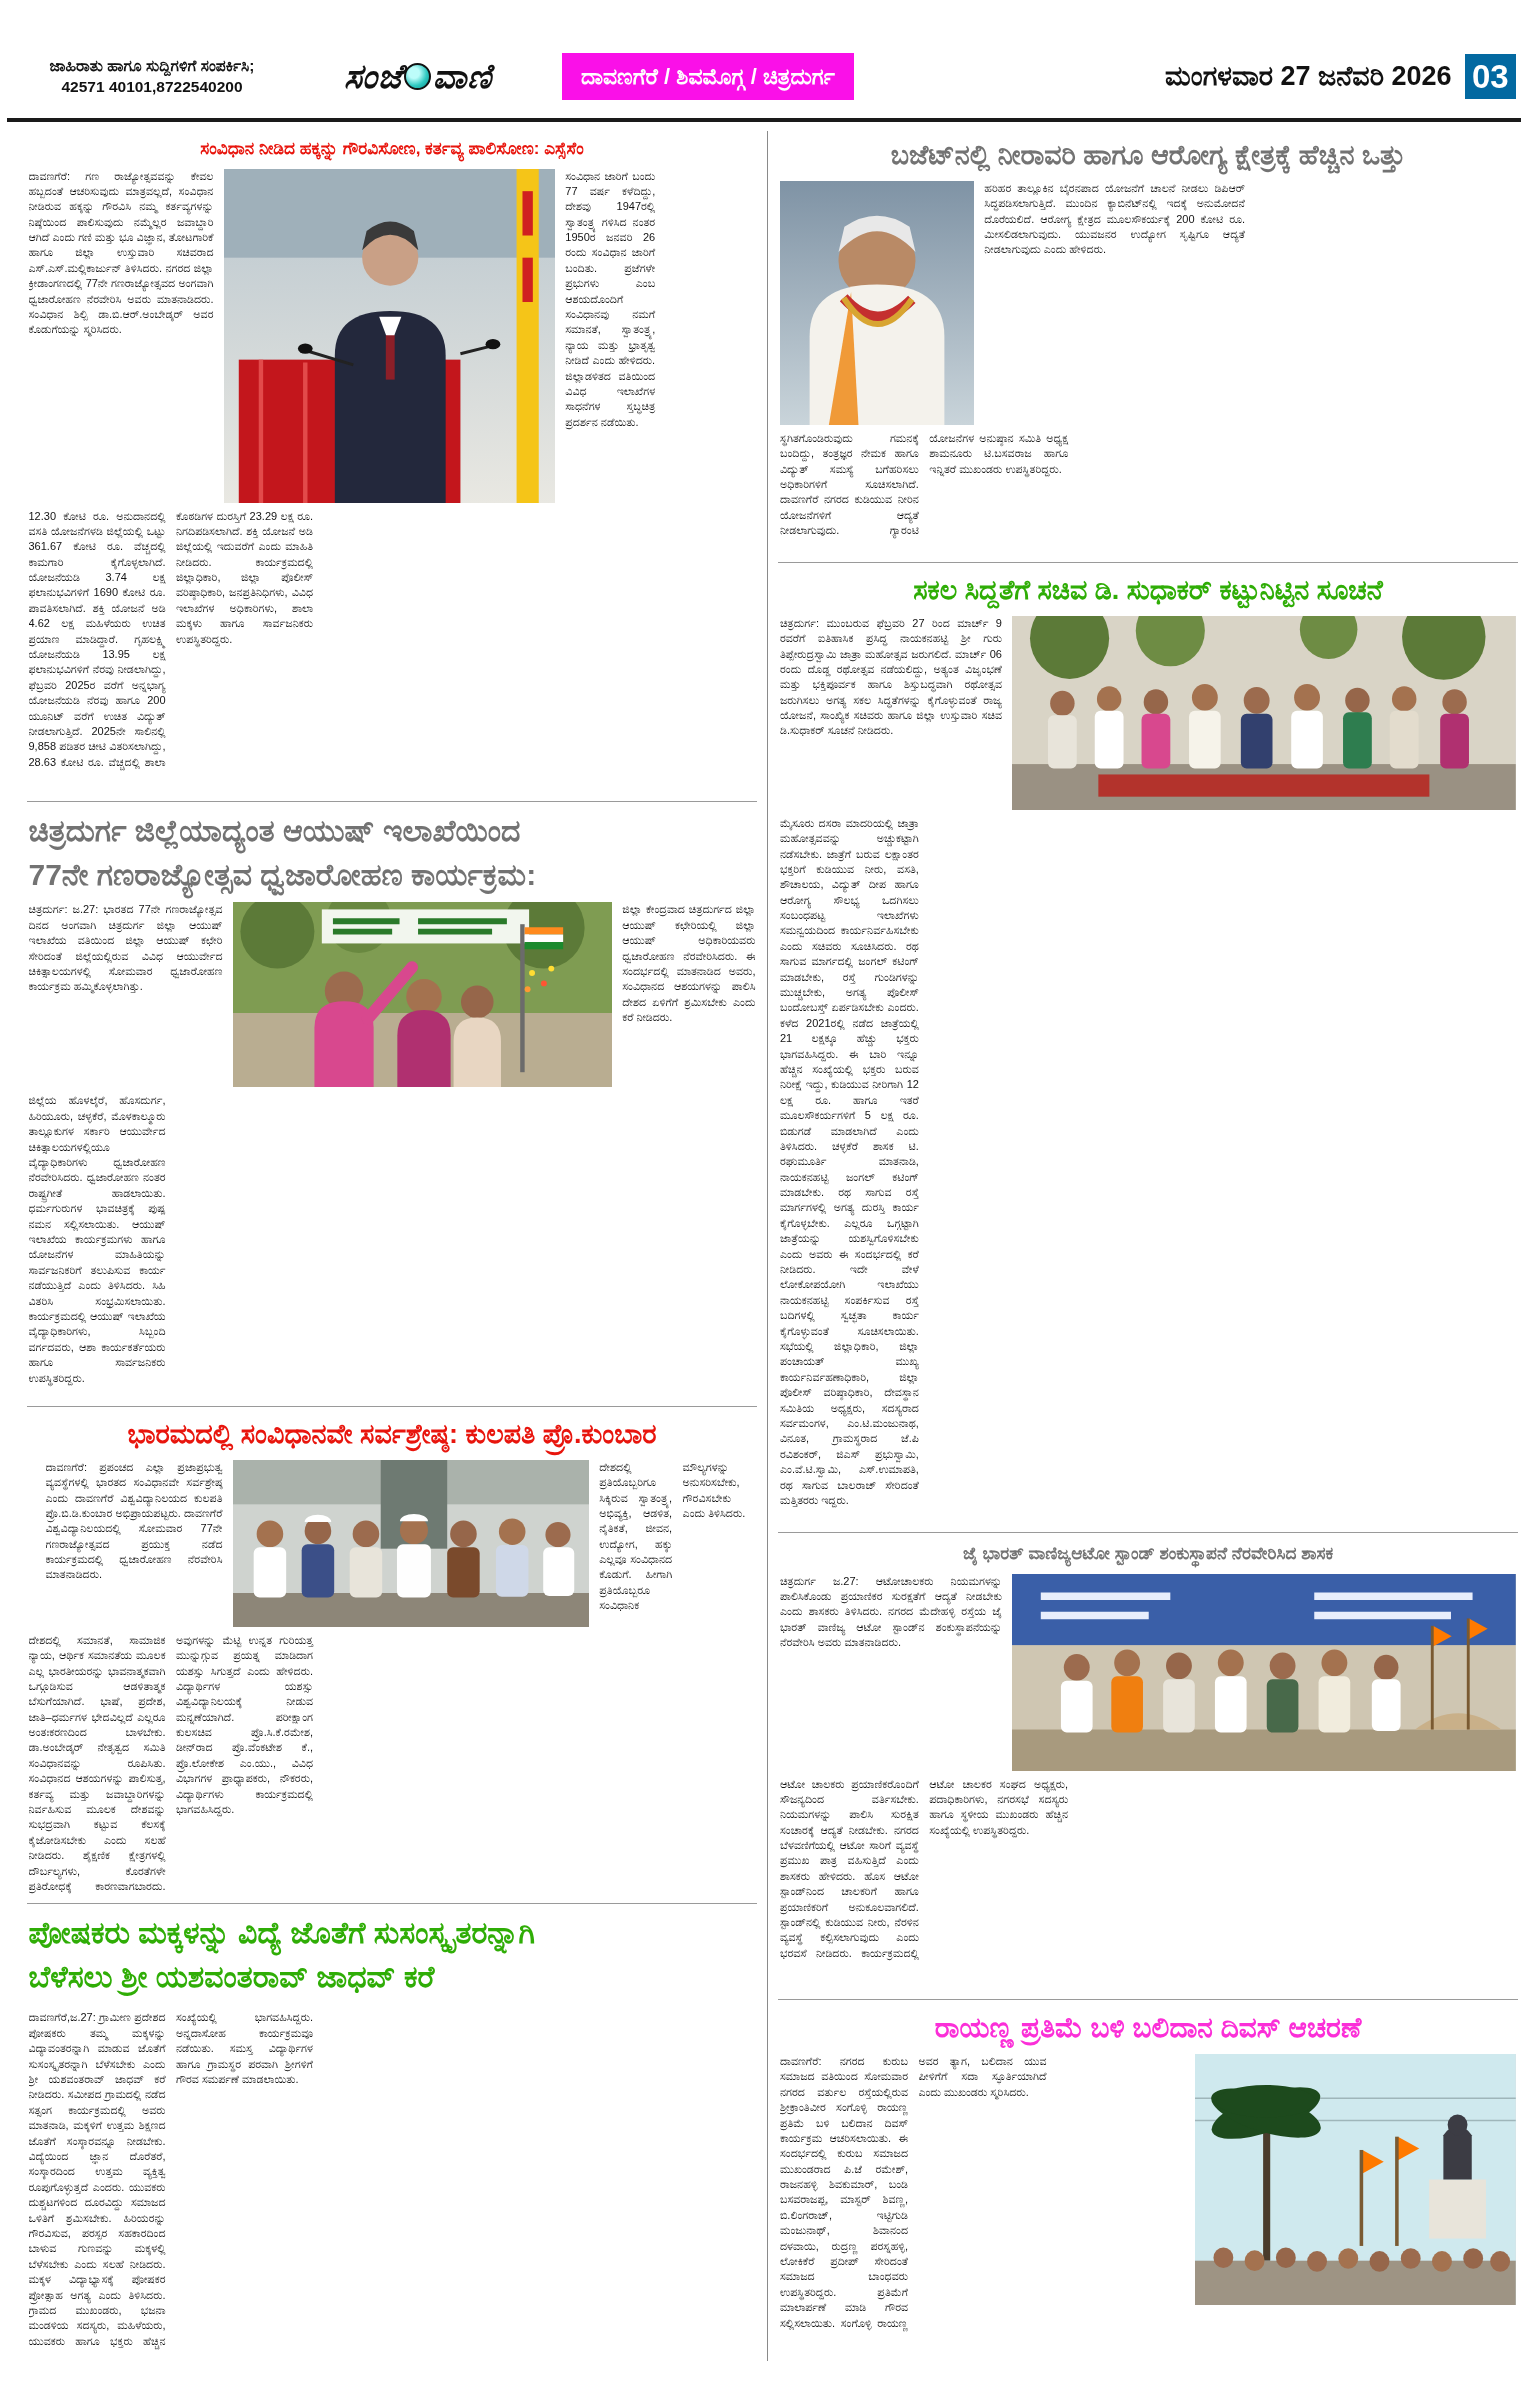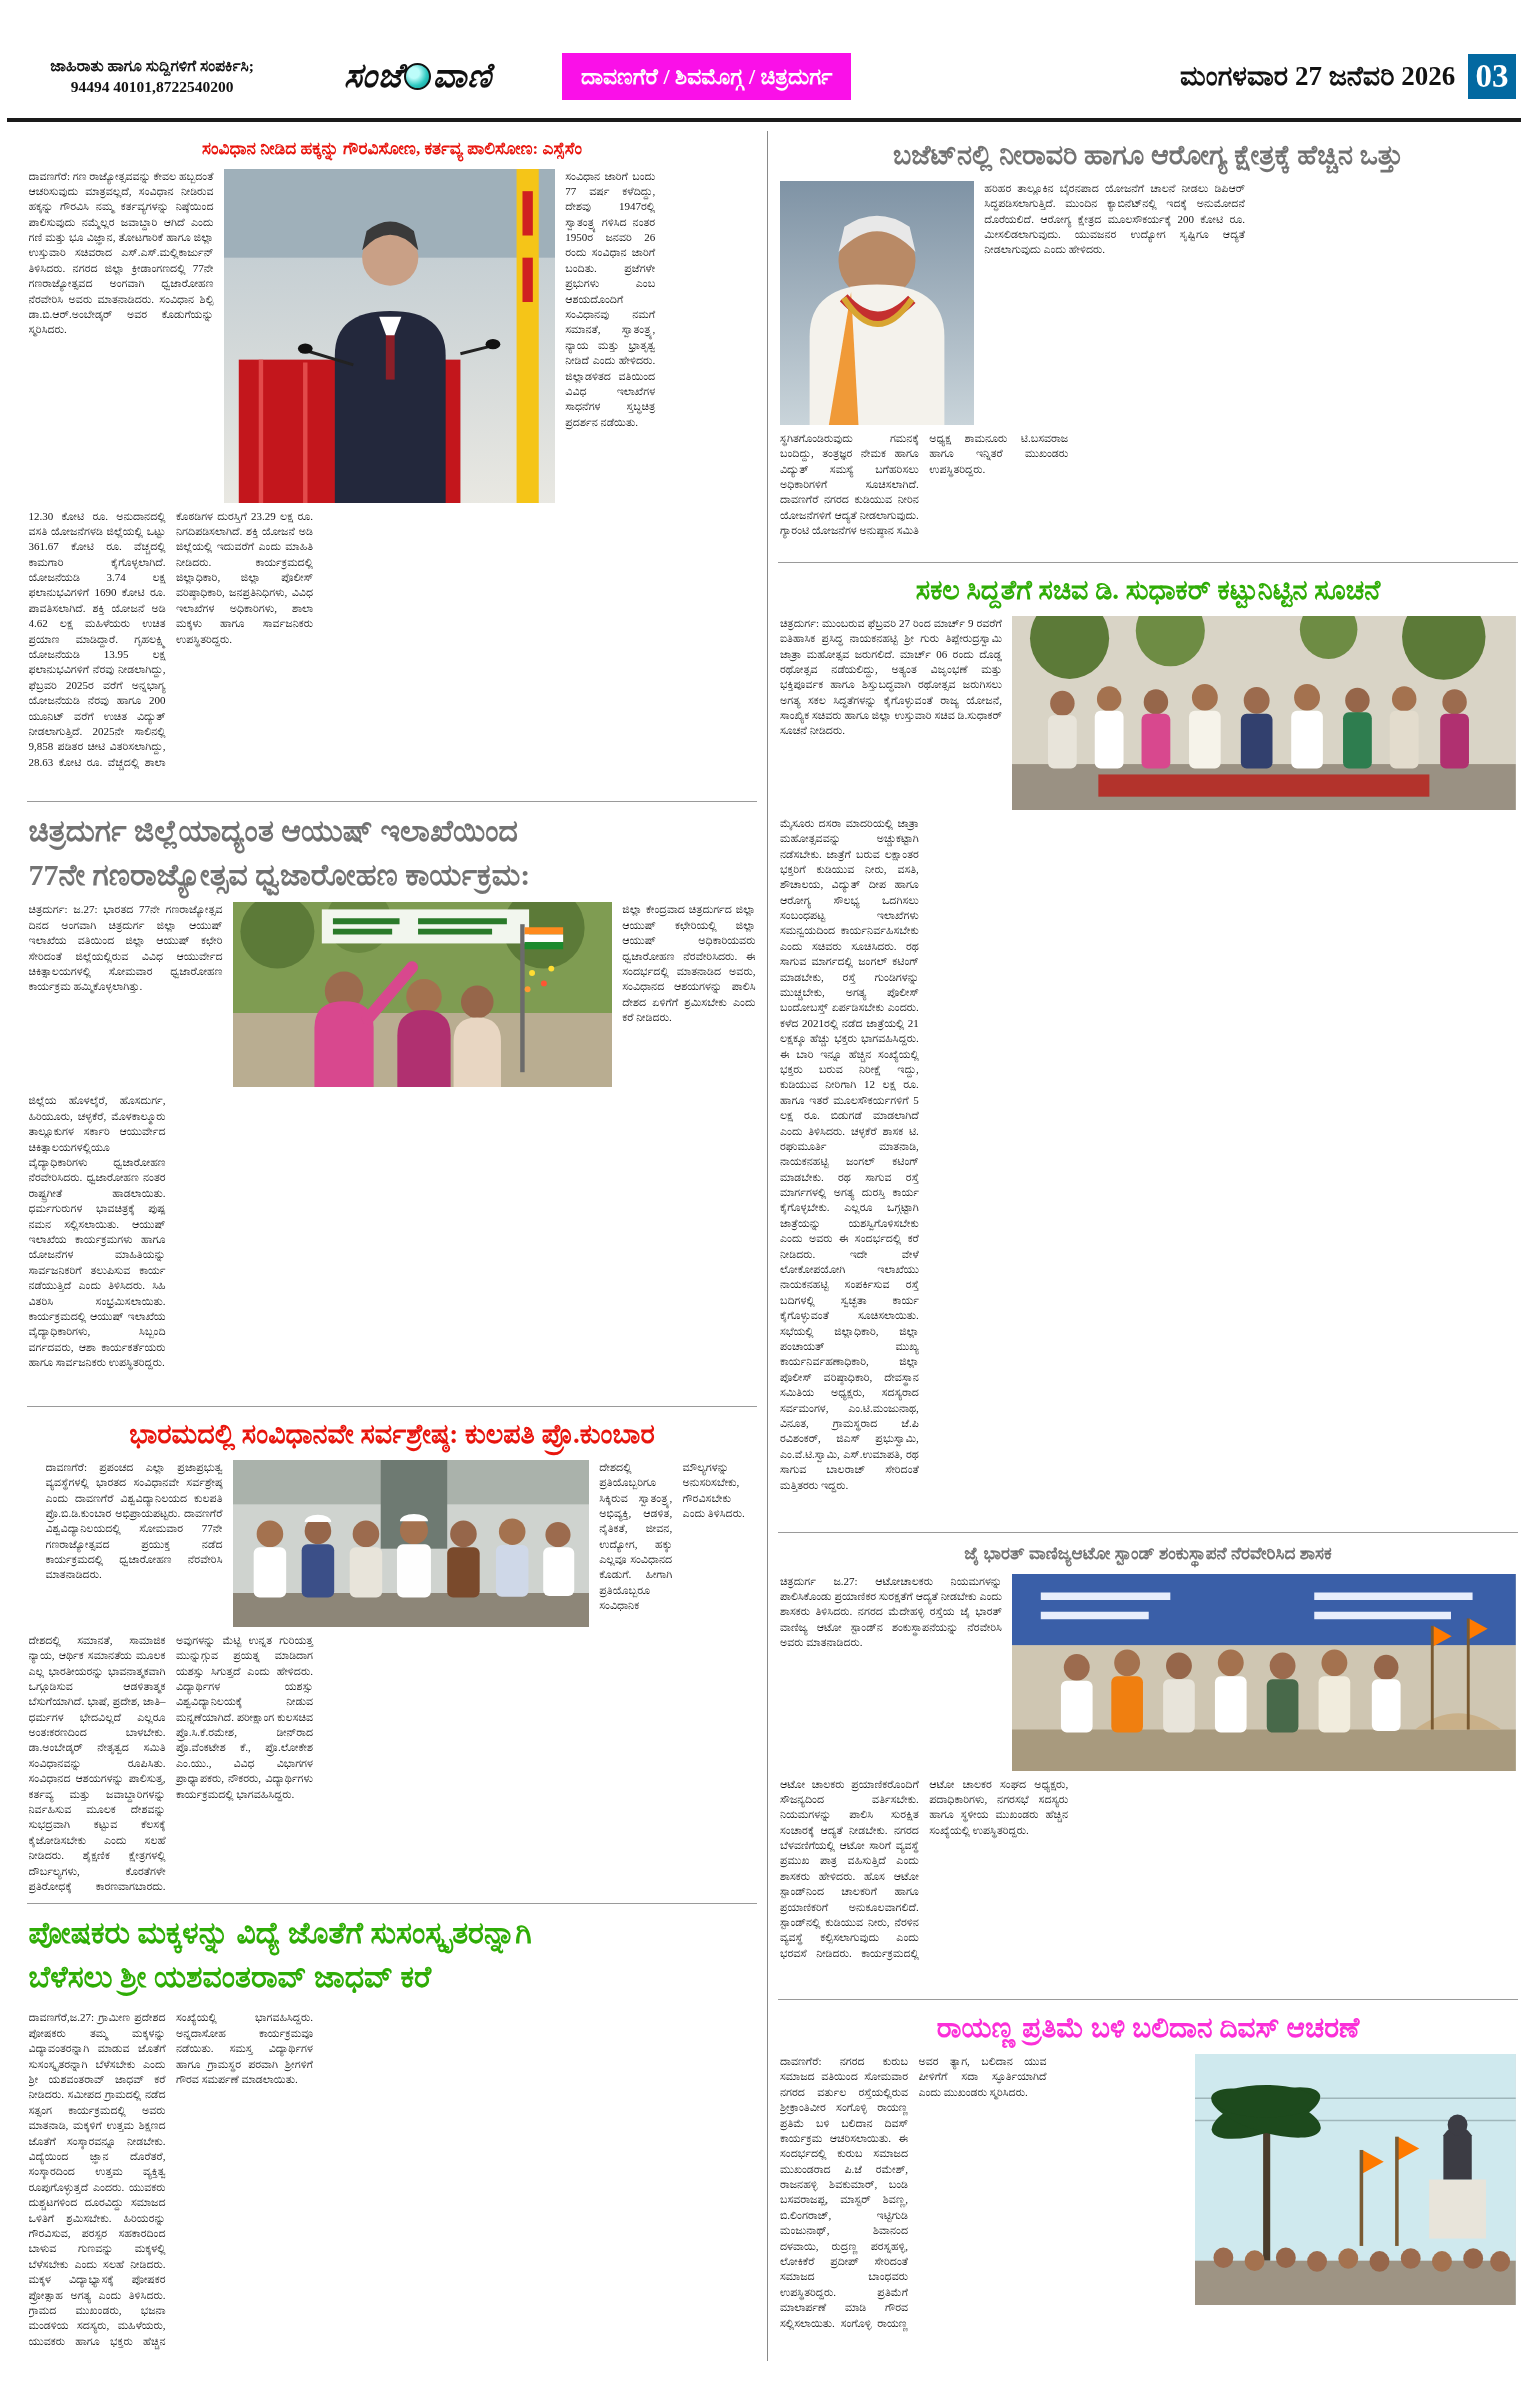--- a/index.html
+++ b/index.html
@@ -1,20 +1,20 @@
 <!DOCTYPE html>
 <html style="font-size:12px"><head>
 <meta charset="utf-8">
 <style>
   * { margin:0; padding:0; box-sizing:border-box; }
   html,body { background:#777; }
   .page {
     width:1528px; height:2401px; margin:0 auto; background:#fff;
     position:relative; overflow:hidden;
-    font-family:Liberation Serif, serif; color:#121212;
+    font-family:Liberation Sans, sans-serif; color:#121212;
   }
   
   .masthead { display:flex; align-items:center; padding:43px 12px 7.4px 30px; height:118px; }
   .contact { width:244px; text-align:center; font-weight:bold; font-size:15.5px; line-height:1.35; }
   .logo { width:288px; text-align:center; font-weight:800; font-style:italic;
           font-size:34px; letter-spacing:0.7px; display:flex; align-items:center; justify-content:center; gap:1.5px; }
   .logo-globe { width:27px; height:27px; border-radius:50%; display:inline-block;
           background:radial-gradient(circle at 35% 35%, #bdfdfa 0 25%, #2ec8c0 60%, #0d8d8a 100%);
           border:2.2px solid #111; }
   .sections { background:#fa10e8; color:#fff; font-weight:bold; font-size:22px;
@@ -51,21 +51,21 @@
   .mt8 { margin-top:6px; }
 </style>
 </head>
 <body>
 
 <div class="page">
 
   <header class="masthead">
     <div class="contact">
       <div>ಜಾಹಿರಾತು ಹಾಗೂ ಸುದ್ದಿಗಳಿಗೆ ಸಂಪರ್ಕಿಸಿ;</div>
-      <div>94494 40101,8722540200</div>
+      <div>42571 40101,8722540200</div>
     </div>
     <div class="logo">
       <span>ಸಂಜೆ</span>
       <span class="logo-globe"></span>
       <span>ವಾಣಿ</span>
     </div>
     <div class="sections">ದಾವಣಗೆರೆ / ಶಿವಮೊಗ್ಗ / ಚಿತ್ರದುರ್ಗ</div>
     <div class="mh-spacer"></div>
     <div class="date">ಮಂಗಳವಾರ 27 ಜನೆವರಿ 2026</div>
     <div class="pagenum">03</div>

